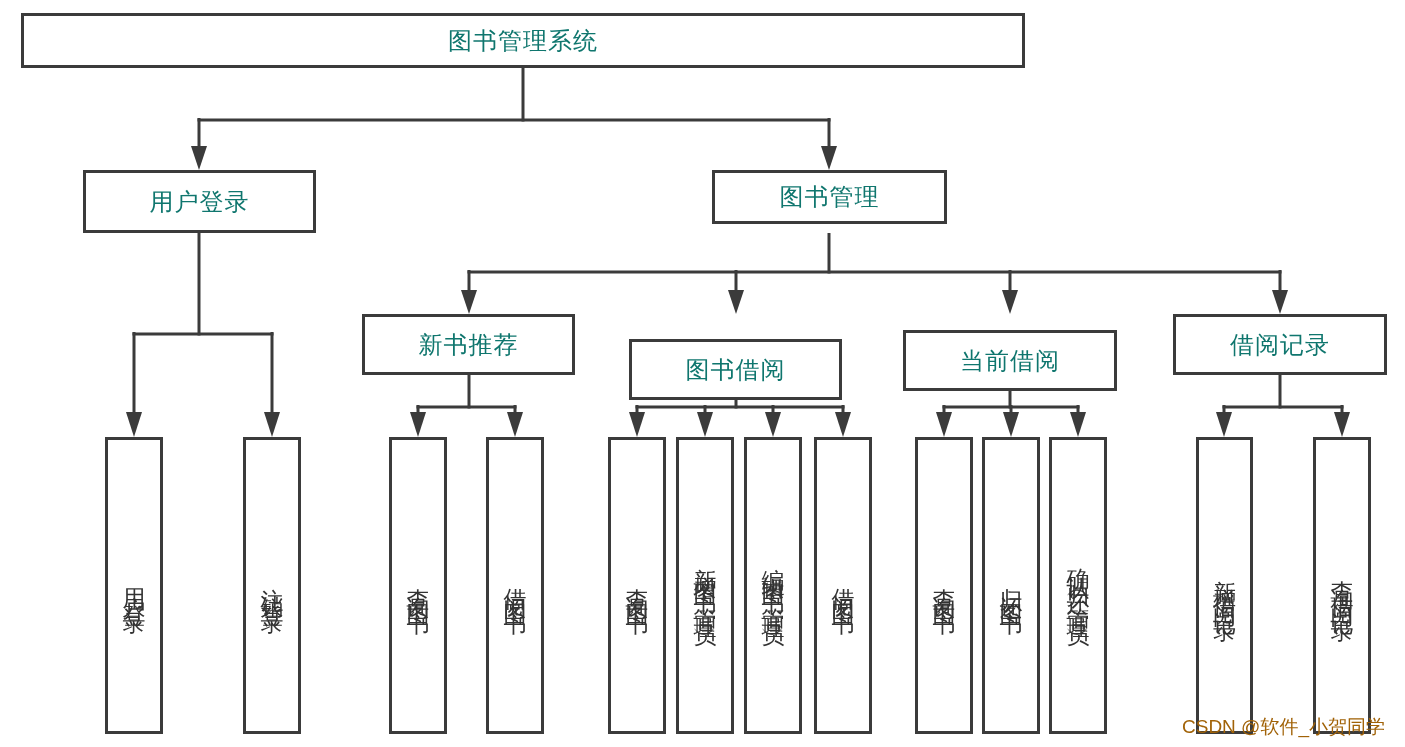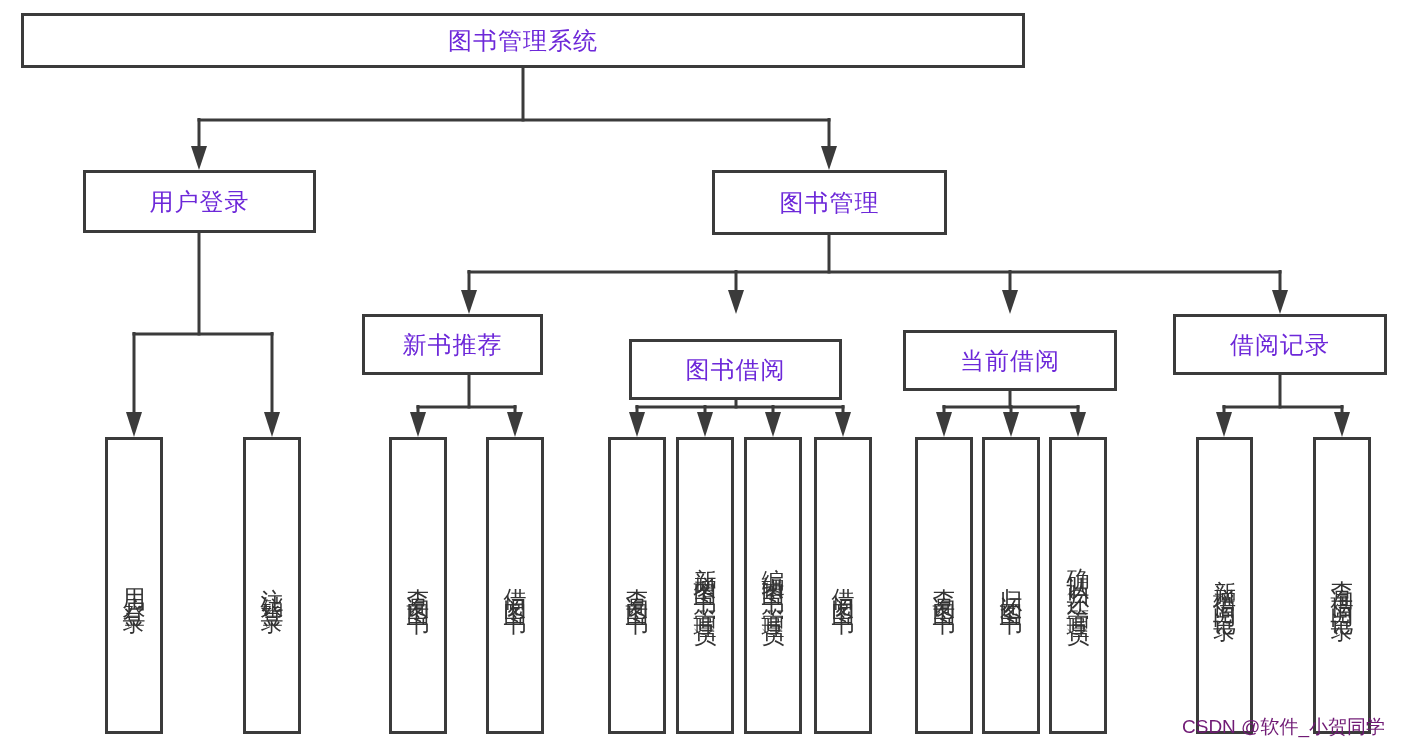--- a/index.html
+++ b/index.html
@@ -22,21 +22,21 @@
     pointer-events: none;
   }
   .node {
     position: absolute;
     box-sizing: border-box;
     background: #ffffff;
     border: 3px solid #3b3b3b;
     display: flex;
     align-items: center;
     justify-content: center;
-    color: #6d28d9;
+    color: #0f766e;
     font-size: 24px;
     letter-spacing: 1px;
     white-space: nowrap;
   }
   .leaf {
     position: absolute;
     box-sizing: border-box;
     background: #ffffff;
     border: 3px solid #3b3b3b;
     display: flex;
@@ -48,21 +48,21 @@
     font-size: 23px;
     letter-spacing: 8px;
     color: #333333;
     line-height: 1;
   }
   .watermark {
     position: absolute;
     left: 1182px;
     top: 714px;
     font-size: 19px;
-    color: #701a75;
+    color: #a16207;
     white-space: nowrap;
   }
 </style>
 </head>
 <body>
 
 <div class="stage">
 
   <svg class="connectors" viewBox="0 0 1405 747" xmlns="http://www.w3.org/2000/svg">
     <g stroke="#3b3b3b" stroke-width="3" fill="#3b3b3b">
@@ -128,25 +128,25 @@
     </g>
   </svg>
 
   <div class="node" style="left:21px; top:13px; width:1004px; height:55px;">
     <span>图书管理系统</span>
   </div>
 
   <div class="node" style="left:83px; top:170px; width:233px; height:63px;">
     <span>用户登录</span>
   </div>
-  <div class="node" style="left:712px; top:170px; width:235px; height:65px;">
+  <div class="node" style="left:712px; top:170px; width:235px; height:54px;">
     <span>图书管理</span>
   </div>
 
-  <div class="node" style="left:362px; top:314px; width:181px; height:61px;">
+  <div class="node" style="left:362px; top:314px; width:213px; height:61px;">
     <span>新书推荐</span>
   </div>
   <div class="node" style="left:629px; top:314px; width:213px; height:61px;margin-top:25px;">
     <span>图书借阅</span>
   </div>
   <div class="node" style="left:903px; top:330px; width:214px; height:61px;">
     <span>当前借阅</span>
   </div>
   <div class="node" style="left:1173px; top:314px; width:214px; height:61px;">
     <span>借阅记录</span>

